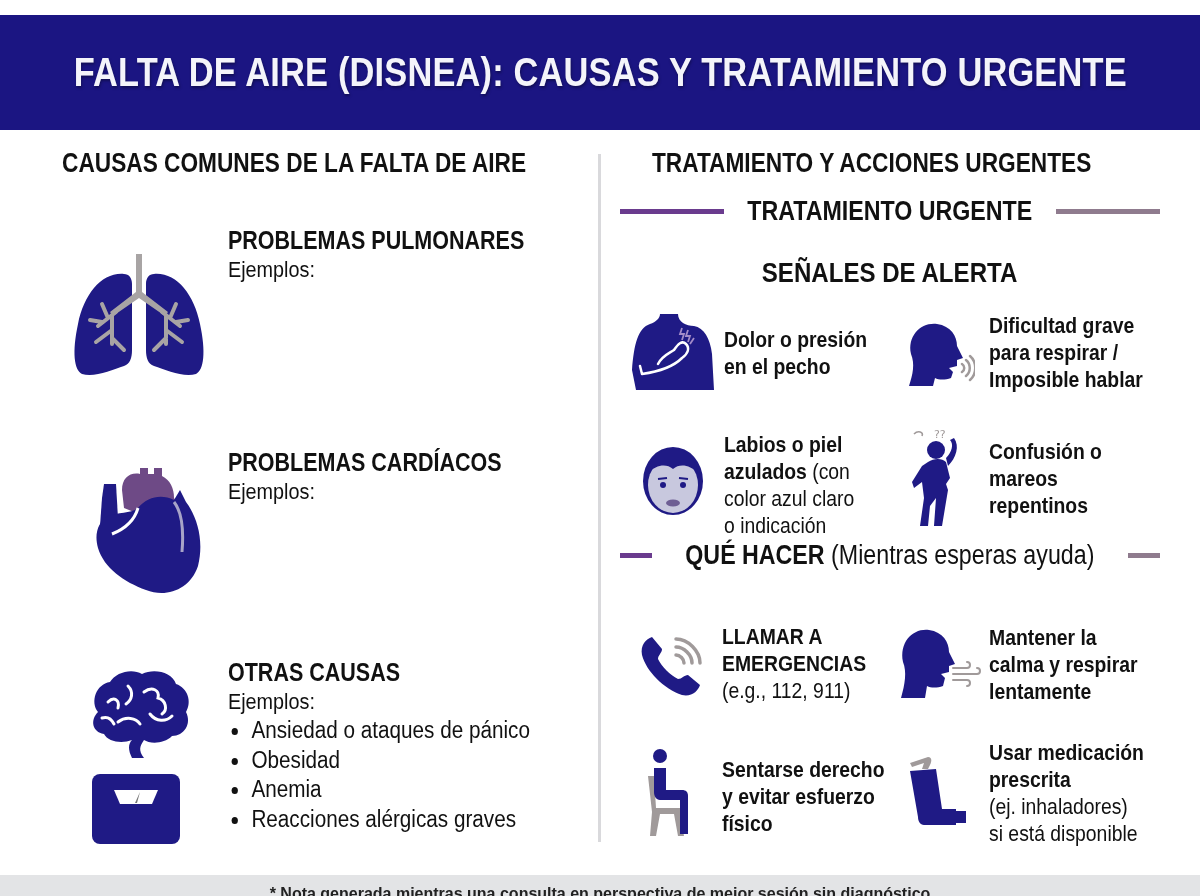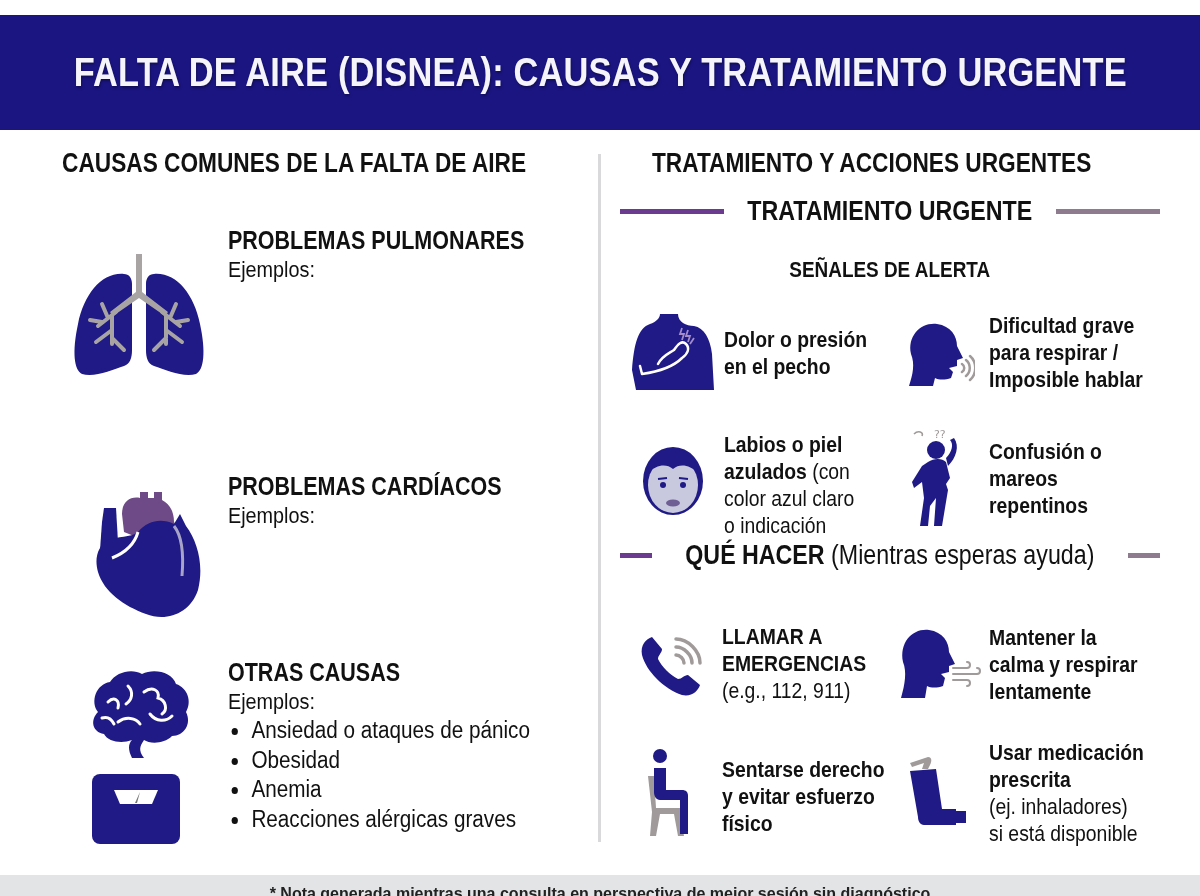--- a/index.html
+++ b/index.html
@@ -36,21 +36,21 @@
   .cause li { font-size: 23px; line-height: 29.5px; white-space: nowrap; position: relative; padding-left: 26px; transform-origin: left center; transform: scaleX(0.9); }
   .cause li::before { content: ""; position: absolute; left: 4px; top: 12px; width: 7px; height: 7px; border-radius: 50%; background: #111; }
 
   
   .rule-row { position: absolute; left: 620px; width: 540px; display: flex; align-items: center; justify-content: space-between; }
   .rule { height: 5px; }
   .rule.l { background: #6a3b8e; }
   .rule.r { background: #8f7b8e; }
   .rule-label { font-size: 27px; font-weight: bold; white-space: nowrap; transform: scaleX(0.86); }
   .rule-label .light { font-weight: normal; }
-  .subhead { position: absolute; left: 620px; width: 540px; top: 257px; text-align: center; font-size: 22px; font-weight: bold; }
+  .subhead { position: absolute; left: 620px; width: 540px; top: 257px; text-align: center; font-size: 28px; font-weight: bold; }
   .subhead span { display: inline-block; transform: scaleX(0.86); }
 
   .item { position: absolute; }
   .item .icon { position: absolute; left: 0; top: 0; }
   .item .label { position: absolute; white-space: nowrap; font-size: 22px; line-height: 27px; transform-origin: left top; transform: scaleX(0.88); }
   .item .label .b { font-weight: bold; }
   .item .label .n { font-weight: normal; }
 
   .footer { position: absolute; left: 0; top: 875px; width: 1200px; height: 21px; background: #e3e4e6; overflow: hidden; }
   .footer p { position: absolute; left: 0; width: 1200px; top: 10px; text-align: center; font-size: 16px; font-weight: bold; color: #222; }
@@ -73,21 +73,21 @@
     <path d="M64 0 L70 0 L70 38 L96 58 L93 62 L67 44 L41 62 L38 58 L64 38 Z" fill="#a8a4a4"></path>
     <path d="M44 58 L26 72 M36 64 L30 50 M40 61 L40 90 M40 76 L24 88 M40 84 L52 96 M30 68 L18 66" stroke="#a8a4a4" stroke-width="4" fill="none" stroke-linecap="round"></path>
     <path d="M90 58 L108 72 M98 64 L104 50 M94 61 L94 90 M94 76 L110 88 M94 84 L82 96 M104 68 L116 66" stroke="#a8a4a4" stroke-width="4" fill="none" stroke-linecap="round"></path>
   </svg>
   <div class="text">
     <h3>PROBLEMAS PULMONARES</h3>
     <div class="ej">Ejemplos:</div>
   </div>
 </div>
 
-<div class="cause" style="top:472px;height:190px;">
+<div class="cause" style="top:448px;height:190px;">
   <svg class="icon" style="left:94px;top:20px;" width="112" height="128" viewBox="0 0 112 128">
     <path d="M28 22 C28 10 36 4 46 6 L46 0 L54 0 L54 6 L60 6 L60 0 L68 0 L68 8 C76 12 80 20 80 30 L88 44 L70 56 L30 40 Z" fill="#6e4a86"></path>
     <path d="M10 16 L22 16 L24 50 L6 58 L8 30 Z" fill="#1f1a85"></path>
     <path d="M44 40 C54 28 68 26 80 32 L86 22 L92 34 C104 50 110 74 104 98 C96 122 72 130 52 122 C30 114 10 100 4 80 C0 66 4 54 14 48 C24 44 36 46 44 40 Z" fill="#1f1a85"></path>
     <path d="M44 40 C40 54 28 62 18 66" stroke="#fff" stroke-width="3" fill="none"></path>
     <path d="M80 34 C88 44 90 60 88 84" stroke="#a8a4c8" stroke-width="3" fill="none"></path>
   </svg>
   <div class="text">
     <h3>PROBLEMAS CARDÍACOS</h3>
     <div class="ej">Ejemplos:</div>

